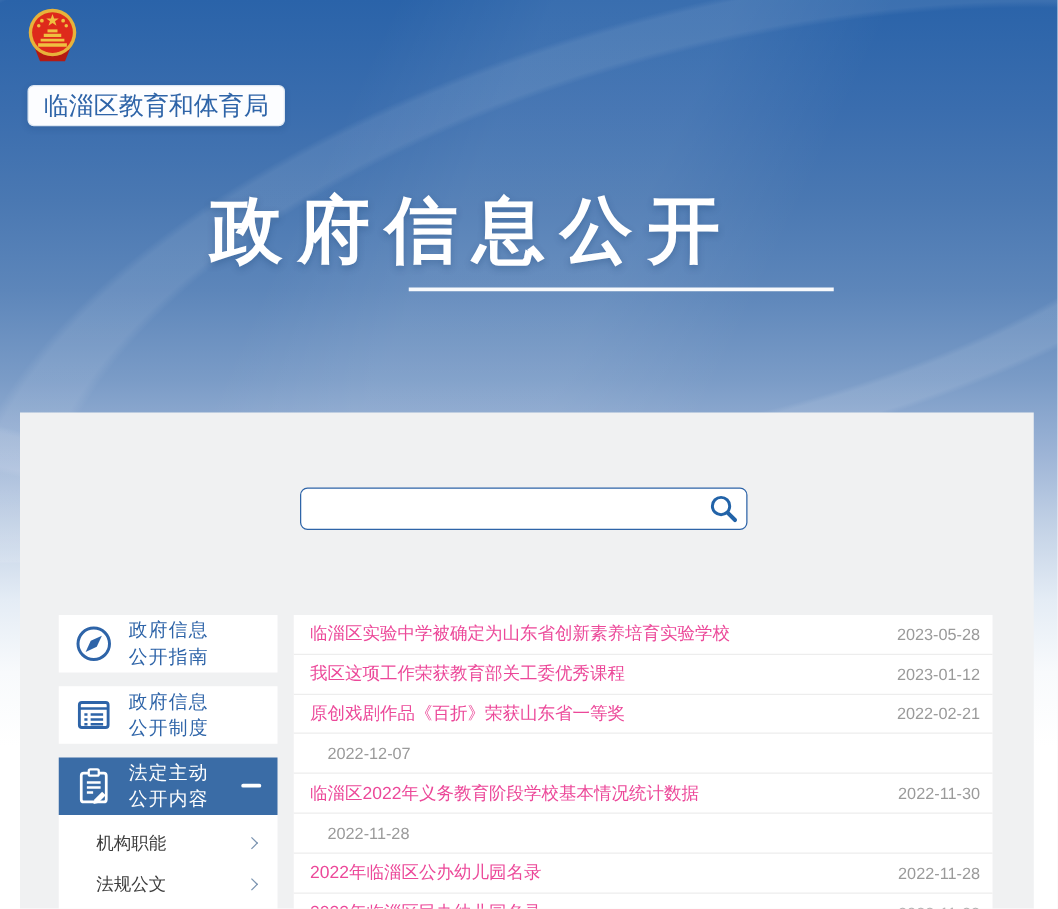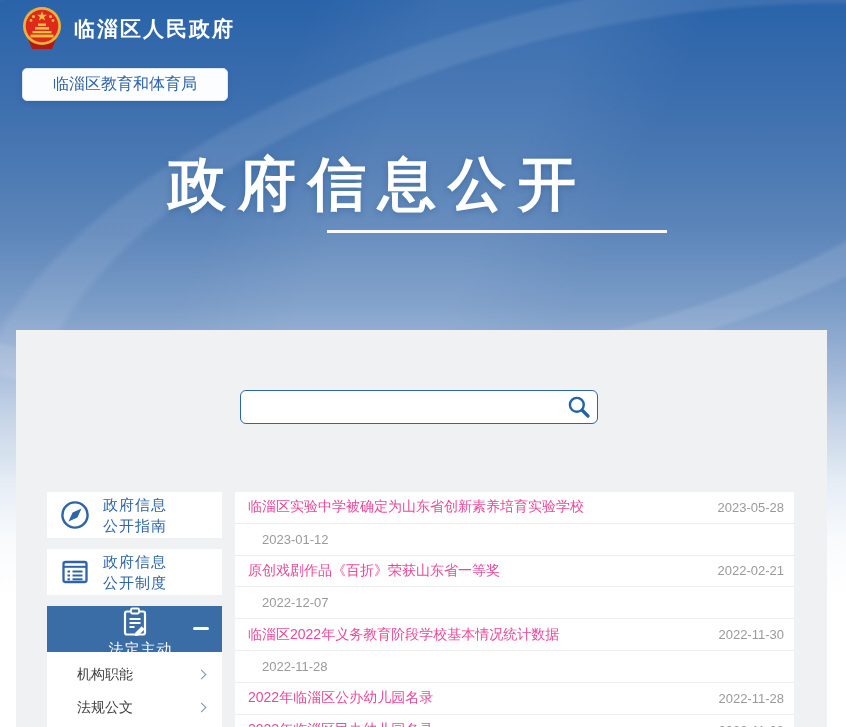--- a/index.html
+++ b/index.html
@@ -21,21 +21,21 @@
   .ring1 { left:-320px; top:-160px; width:1450px; height:580px; transform:rotate(-7deg); }
   .ring2 { left:-120px; top:-40px; width:1500px; height:720px; transform:rotate(-13deg); opacity:.85; }
   .band1 { position:absolute; left:0; top:0; width:846px; height:450px;
     background: linear-gradient(115deg, transparent 30%, rgba(255,255,255,0.07) 42%, rgba(255,255,255,0.07) 56%, transparent 68%); }
 
   
   .emblem { position:absolute; left:20px; top:5px; width:44px; height:50px; }
   .site-name { position:absolute; left:74px; top:15px; color:#ffffff; font-size:21px; font-weight:bold; letter-spacing:2px; }
   .dept-button { position:absolute; left:22px; top:68px; width:206px; height:33px;
     background:#fcfdff; border:1px solid #dde7f2; border-radius:5px;
-    color:#2e64a8; font-size:16px; display:flex; align-items:center; justify-content:center;
+    color:#2e64a8; font-size:20px; display:flex; align-items:center; justify-content:center;
     box-shadow:0 2px 5px rgba(20,60,110,0.18); cursor:pointer; }
 
   
   .banner-title { position:absolute; left:168px; top:146px; color:#ffffff;
     font-size:58px; font-weight:bold; letter-spacing:12px; white-space:nowrap;
     text-shadow:0 2px 6px rgba(10,50,100,0.25); }
   .banner-underline { position:absolute; left:327px; top:230px; width:340px; height:3px; background:rgba(255,255,255,0.95); }
 
   
   .content-panel { position:absolute; left:16px; top:330px; width:811px; height:397px; background:#f0f1f2; }
@@ -48,21 +48,21 @@
   .search-btn { border:none; background:transparent; width:36px; height:100%; display:flex;
     align-items:center; justify-content:center; cursor:pointer; }
 
   
   .sidebar { position:absolute; left:31px; top:162px; width:175px; }
   .side-card { height:46px; margin-bottom:11px; background:#ffffff; color:#2e64a8;
     display:flex; align-items:center; padding-left:12px; cursor:pointer; position:relative; }
   .side-card .icon { width:32px; height:32px; margin-right:12px; flex:none; color:#2e64a8; }
   .side-card .lbl { font-size:15px; line-height:21px; letter-spacing:1px;text-align:center; }
   .side-card .lbl span { display:block; }
-  .side-card.active { background:#3a6ca6; color:#ffffff; margin-bottom:0;flex-direction:column; }
+  .side-card.active { background:#3a6ca6; color:#ffffff; margin-bottom:0; }
   .side-card.active .icon { color:#ffffff; }
   .minus { position:absolute; right:13px; top:50%; margin-top:-2px; width:16px; height:3px;
     background:#ffffff; border-radius:2px; }
   .submenu { background:#ffffff; padding:6px 0 0 0; height:126px; }
   .sub-row { height:33px; display:flex; align-items:center; justify-content:space-between;
     padding:0 15px 0 30px; font-size:14px; color:#3d3d3d; cursor:pointer; }
   .chev { width:7px; height:7px; border-top:1.6px solid #7a93b0; border-right:1.6px solid #7a93b0;
     transform:rotate(45deg); margin-right:2px; }
 
   
@@ -91,21 +91,20 @@
     <polygon points="22,6.2 23.3,9.8 27,9.8 24,12 25.2,15.6 22,13.4 18.8,15.6 20,12 17,9.8 20.7,9.8" fill="#f0c040"></polygon>
     <circle cx="13.5" cy="11.5" r="1.5" fill="#f0c040"></circle>
     <circle cx="30.5" cy="11.5" r="1.5" fill="#f0c040"></circle>
     <circle cx="11" cy="15.5" r="1.4" fill="#f0c040"></circle>
     <circle cx="33" cy="15.5" r="1.4" fill="#f0c040"></circle>
     <rect x="18" y="18.5" width="8" height="2.4" fill="#f0c040"></rect>
     <rect x="15" y="22" width="14" height="2.6" fill="#f0c040"></rect>
     <rect x="12.5" y="26" width="19" height="2.2" fill="#f0c040"></rect>
     <rect x="10.5" y="29.6" width="23" height="2.8" fill="#f0c040"></rect>
   </svg>
-  <div class="site-name">临淄区人民政府</div>
   <div class="dept-button">临淄区教育和体育局</div>
 
   <div class="banner-title">政府信息公开</div>
   <div class="banner-underline"></div>
 
   <div class="content-panel">
 
     <div class="search-box">
       <input type="text" placeholder="" style="">
       <button class="search-btn">
@@ -180,20 +179,21 @@
       </div>
 
     </aside>
 
     <section class="news">
       <div class="news-row">
         <span class="t">临淄区实验中学被确定为山东省创新素养培育实验学校</span>
         <span class="d">2023-05-28</span>
       </div>
       <div class="news-row">
+        <span class="t">我区这项工作荣获教育部关工委优秀课程</span>
         <span class="d">2023-01-12</span>
       </div>
       <div class="news-row">
         <span class="t">原创戏剧作品《百折》荣获山东省一等奖</span>
         <span class="d">2022-02-21</span>
       </div>
       <div class="news-row">
         <span class="d">2022-12-07</span>
       </div>
       <div class="news-row">

